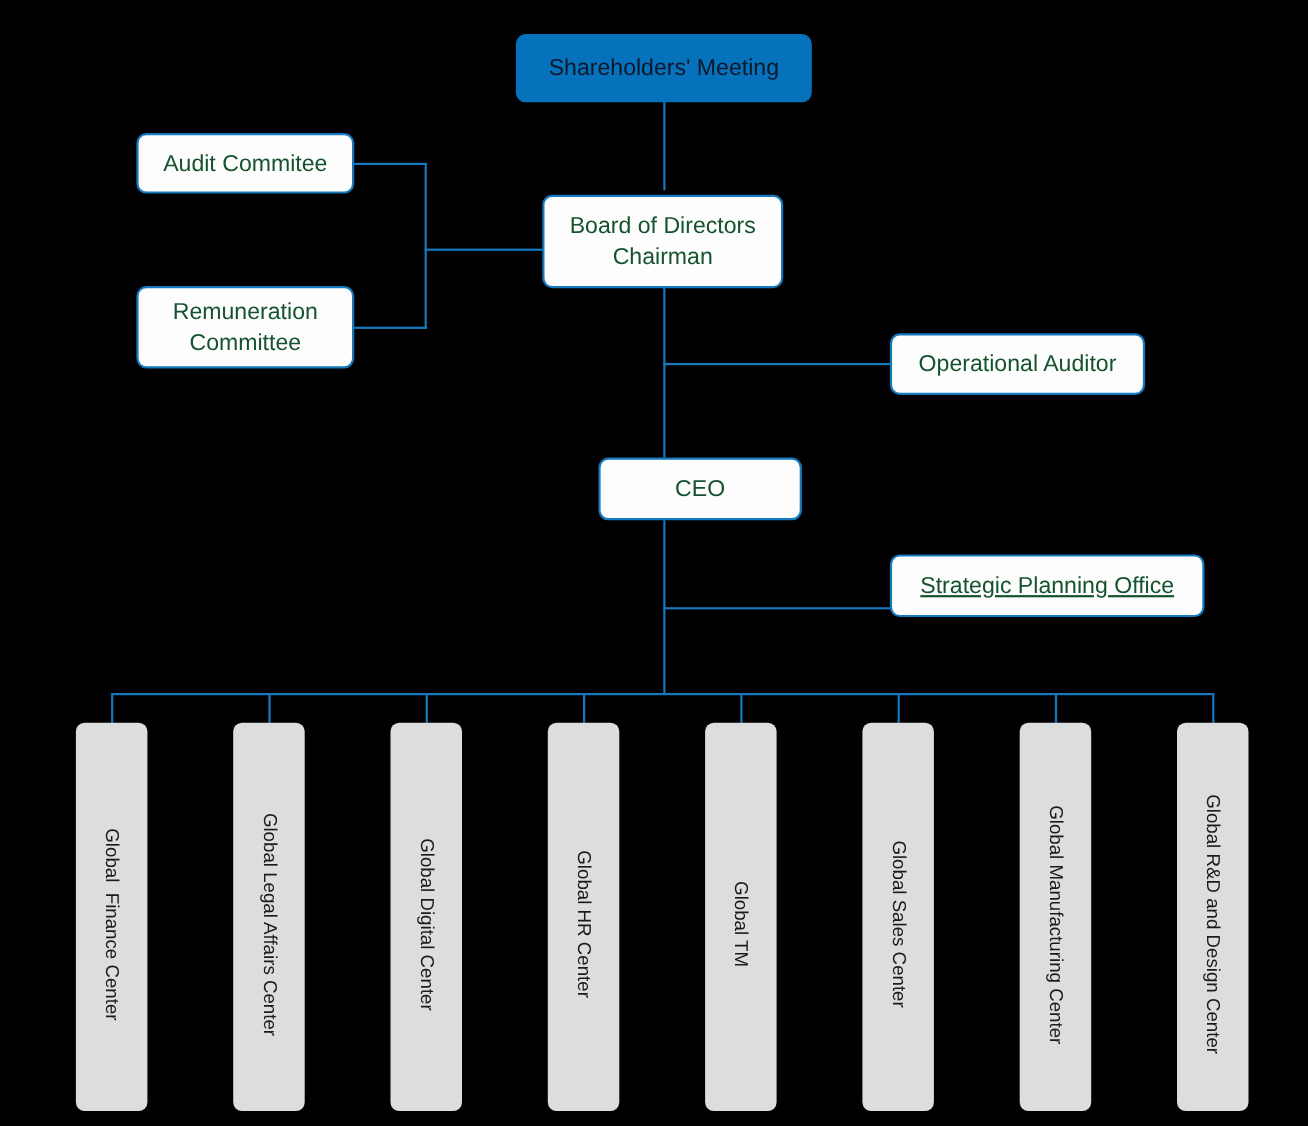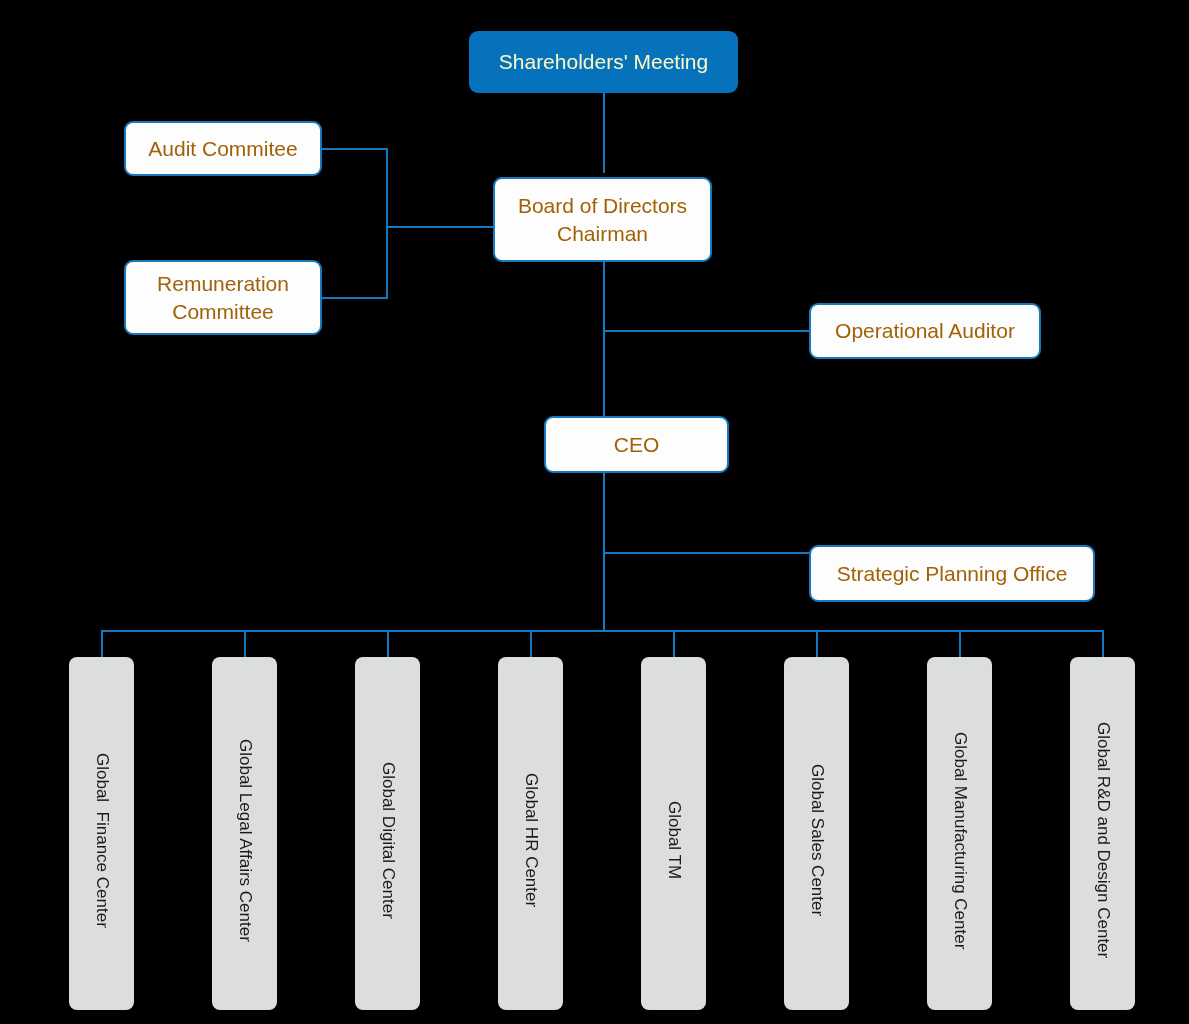--- a/index.html
+++ b/index.html
@@ -33,29 +33,29 @@
     display: flex;
     align-items: center;
     justify-content: center;
     text-align: center;
     border-radius: 9px;
     line-height: 1.3;
   }
 
   .node-primary {
     background: #0672bc;
-    color: #fef9c3;
+    color: #0f172a;
     font-size: 21px;
     border: none;
     box-shadow: none;
   }
 
   .node-outline {
     background: #fdfdfd;
-    color: #a16207;
+    color: #14532d;
     font-size: 21px;
     border: 2px solid #1579c0;
   }
 
   .node-unit {
     background: #dcdddd;
     color: #1b1b1b;
     font-size: 17px;
     border: none;
     border-radius: 8px;
@@ -123,21 +123,21 @@
   </div>
 
   <div class="node node-outline" style="left:809px; top:303px; width:232px; height:56px;justify-content:center;">
     <span class="node-label">Operational Auditor</span>
   </div>
 
   <div class="node node-outline" style="left:511px; top:416px; width:185px; height:57px;margin-left:33px;">
     <span class="node-label">CEO</span>
   </div>
 
-  <div class="node node-outline" style="left:809px; top:545px; width:286px; height:57px;">
+  <div class="node node-outline" style="left:809px; top:504px; width:286px; height:57px;text-decoration:underline;">
     <span class="node-label">Strategic Planning Office</span>
   </div>
 
   <div class="node node-unit" style="left:69px; top:657px; width:65px; height:353px;">
     <span class="unit-label">Global  Finance Center</span>
   </div>
 
   <div class="node node-unit" style="left:212px; top:657px; width:65px; height:353px;">
     <span class="unit-label">Global Legal Affairs Center</span>
   </div>

